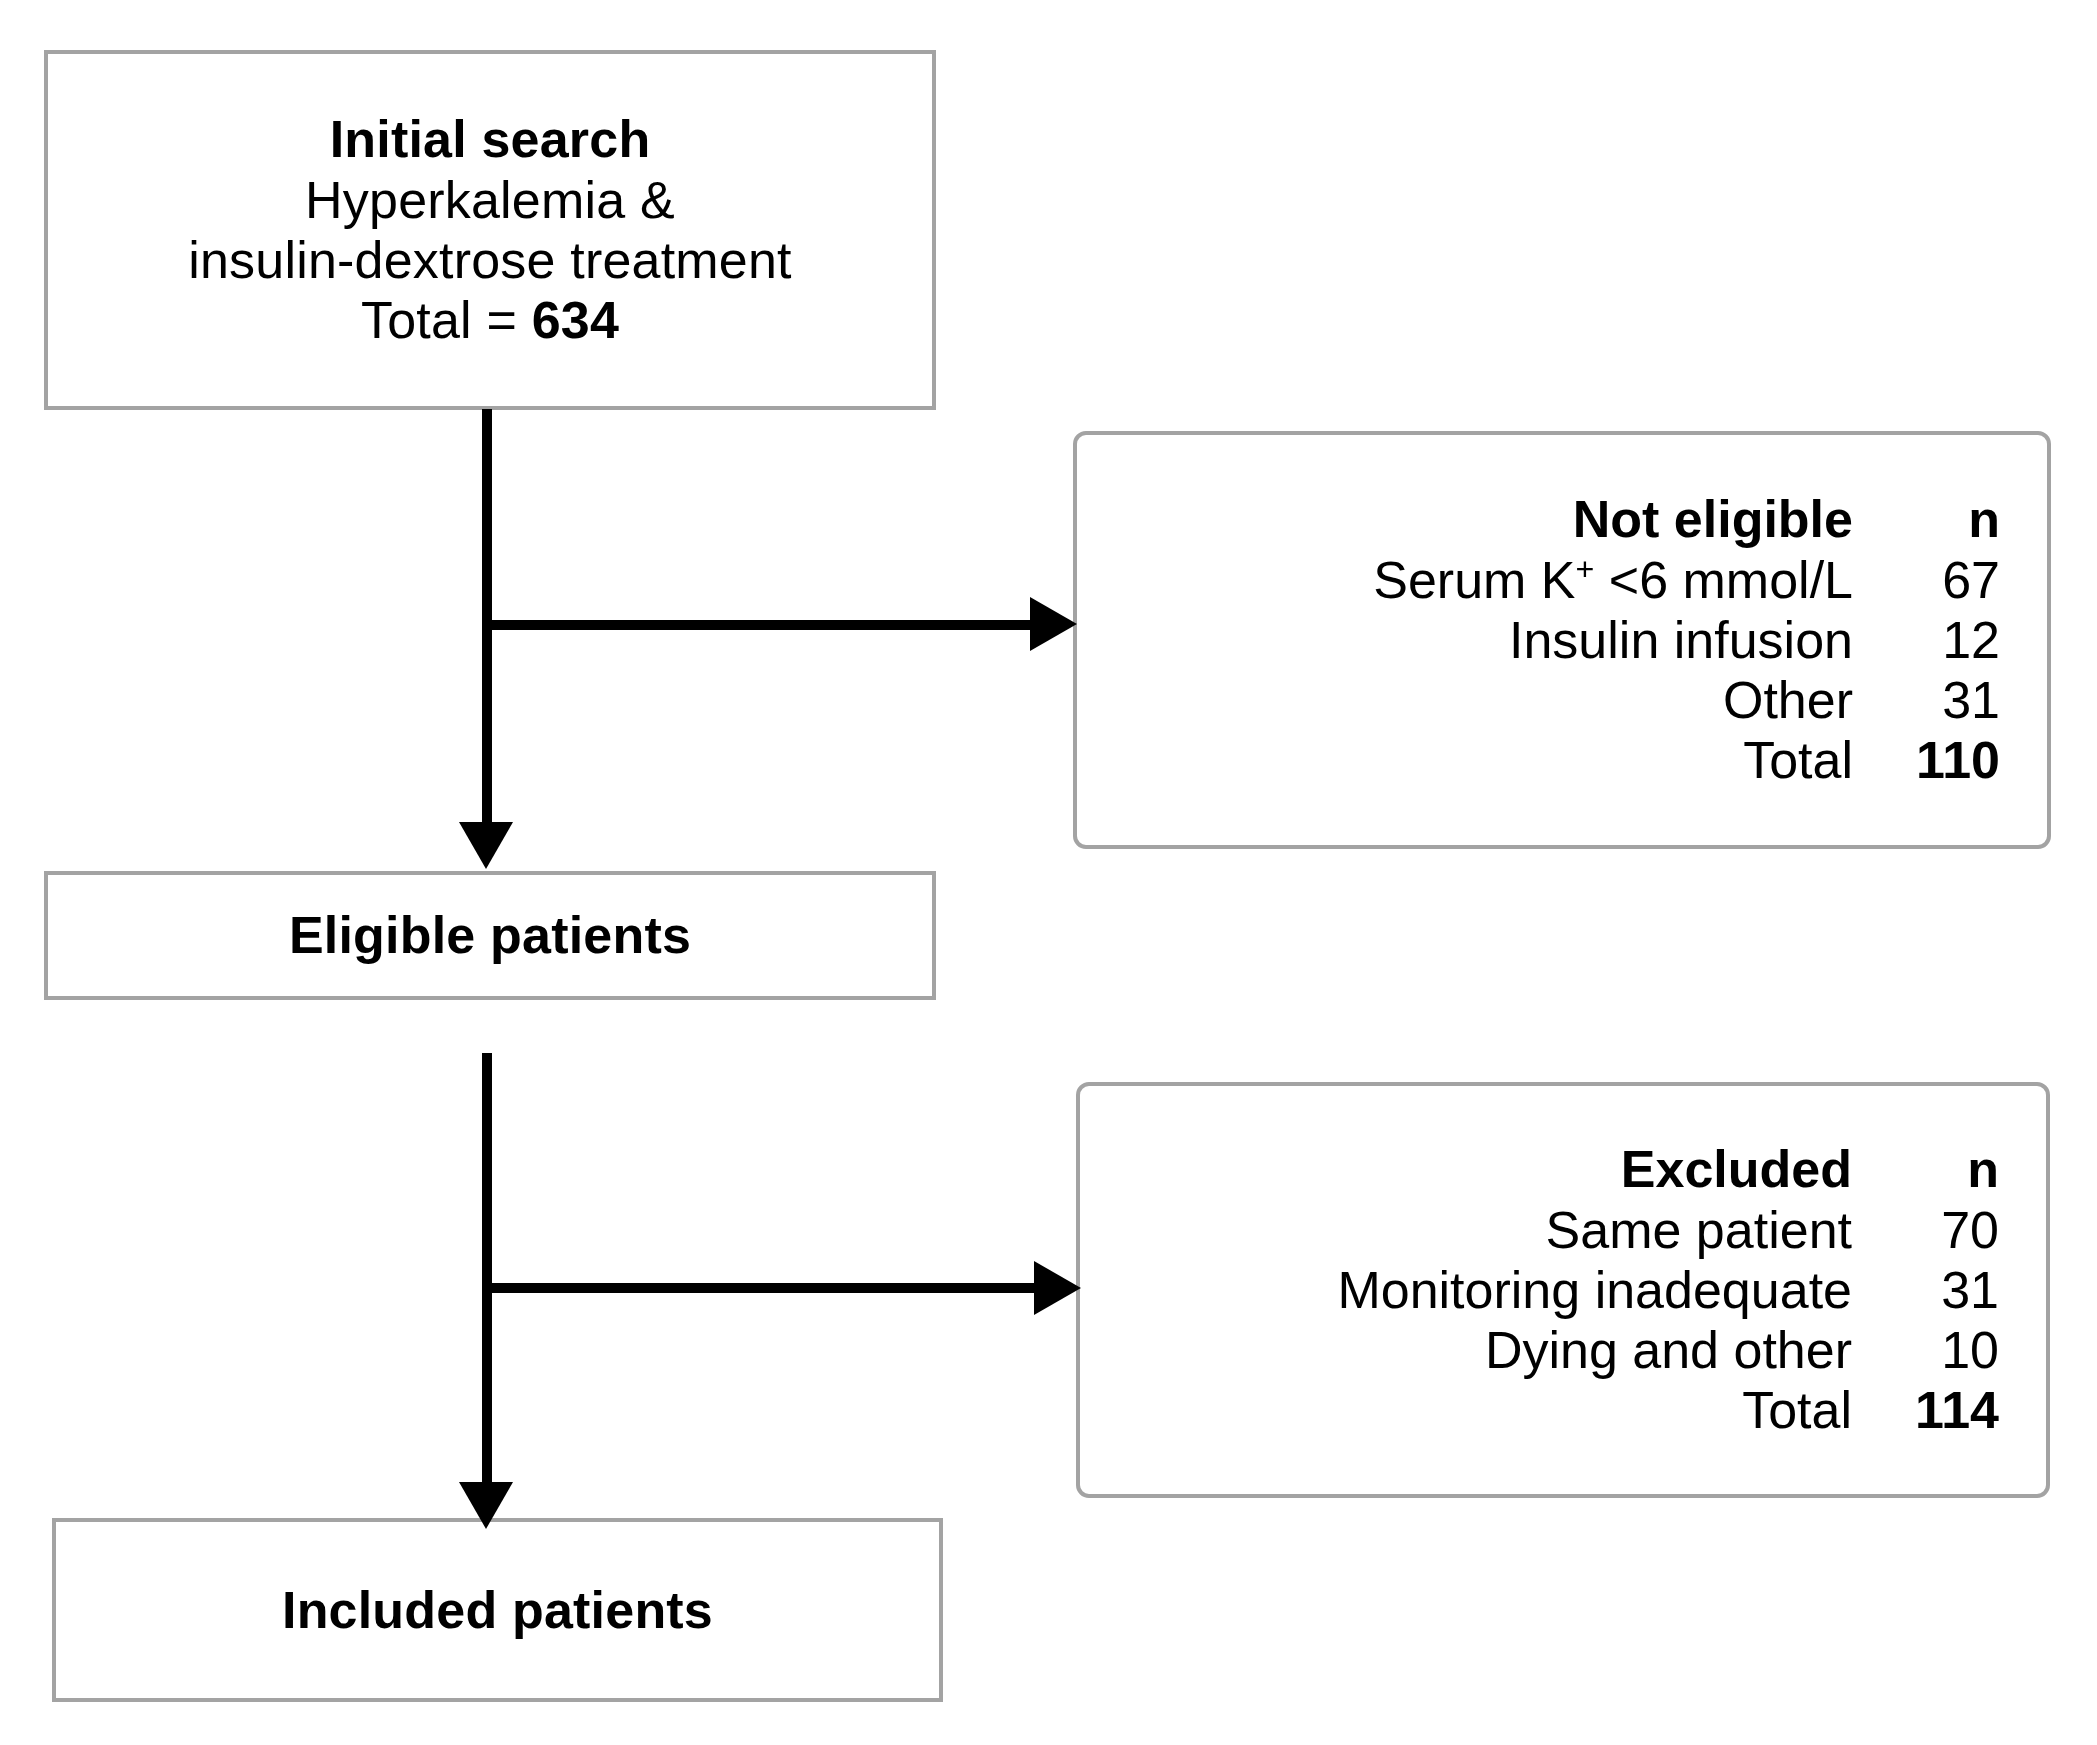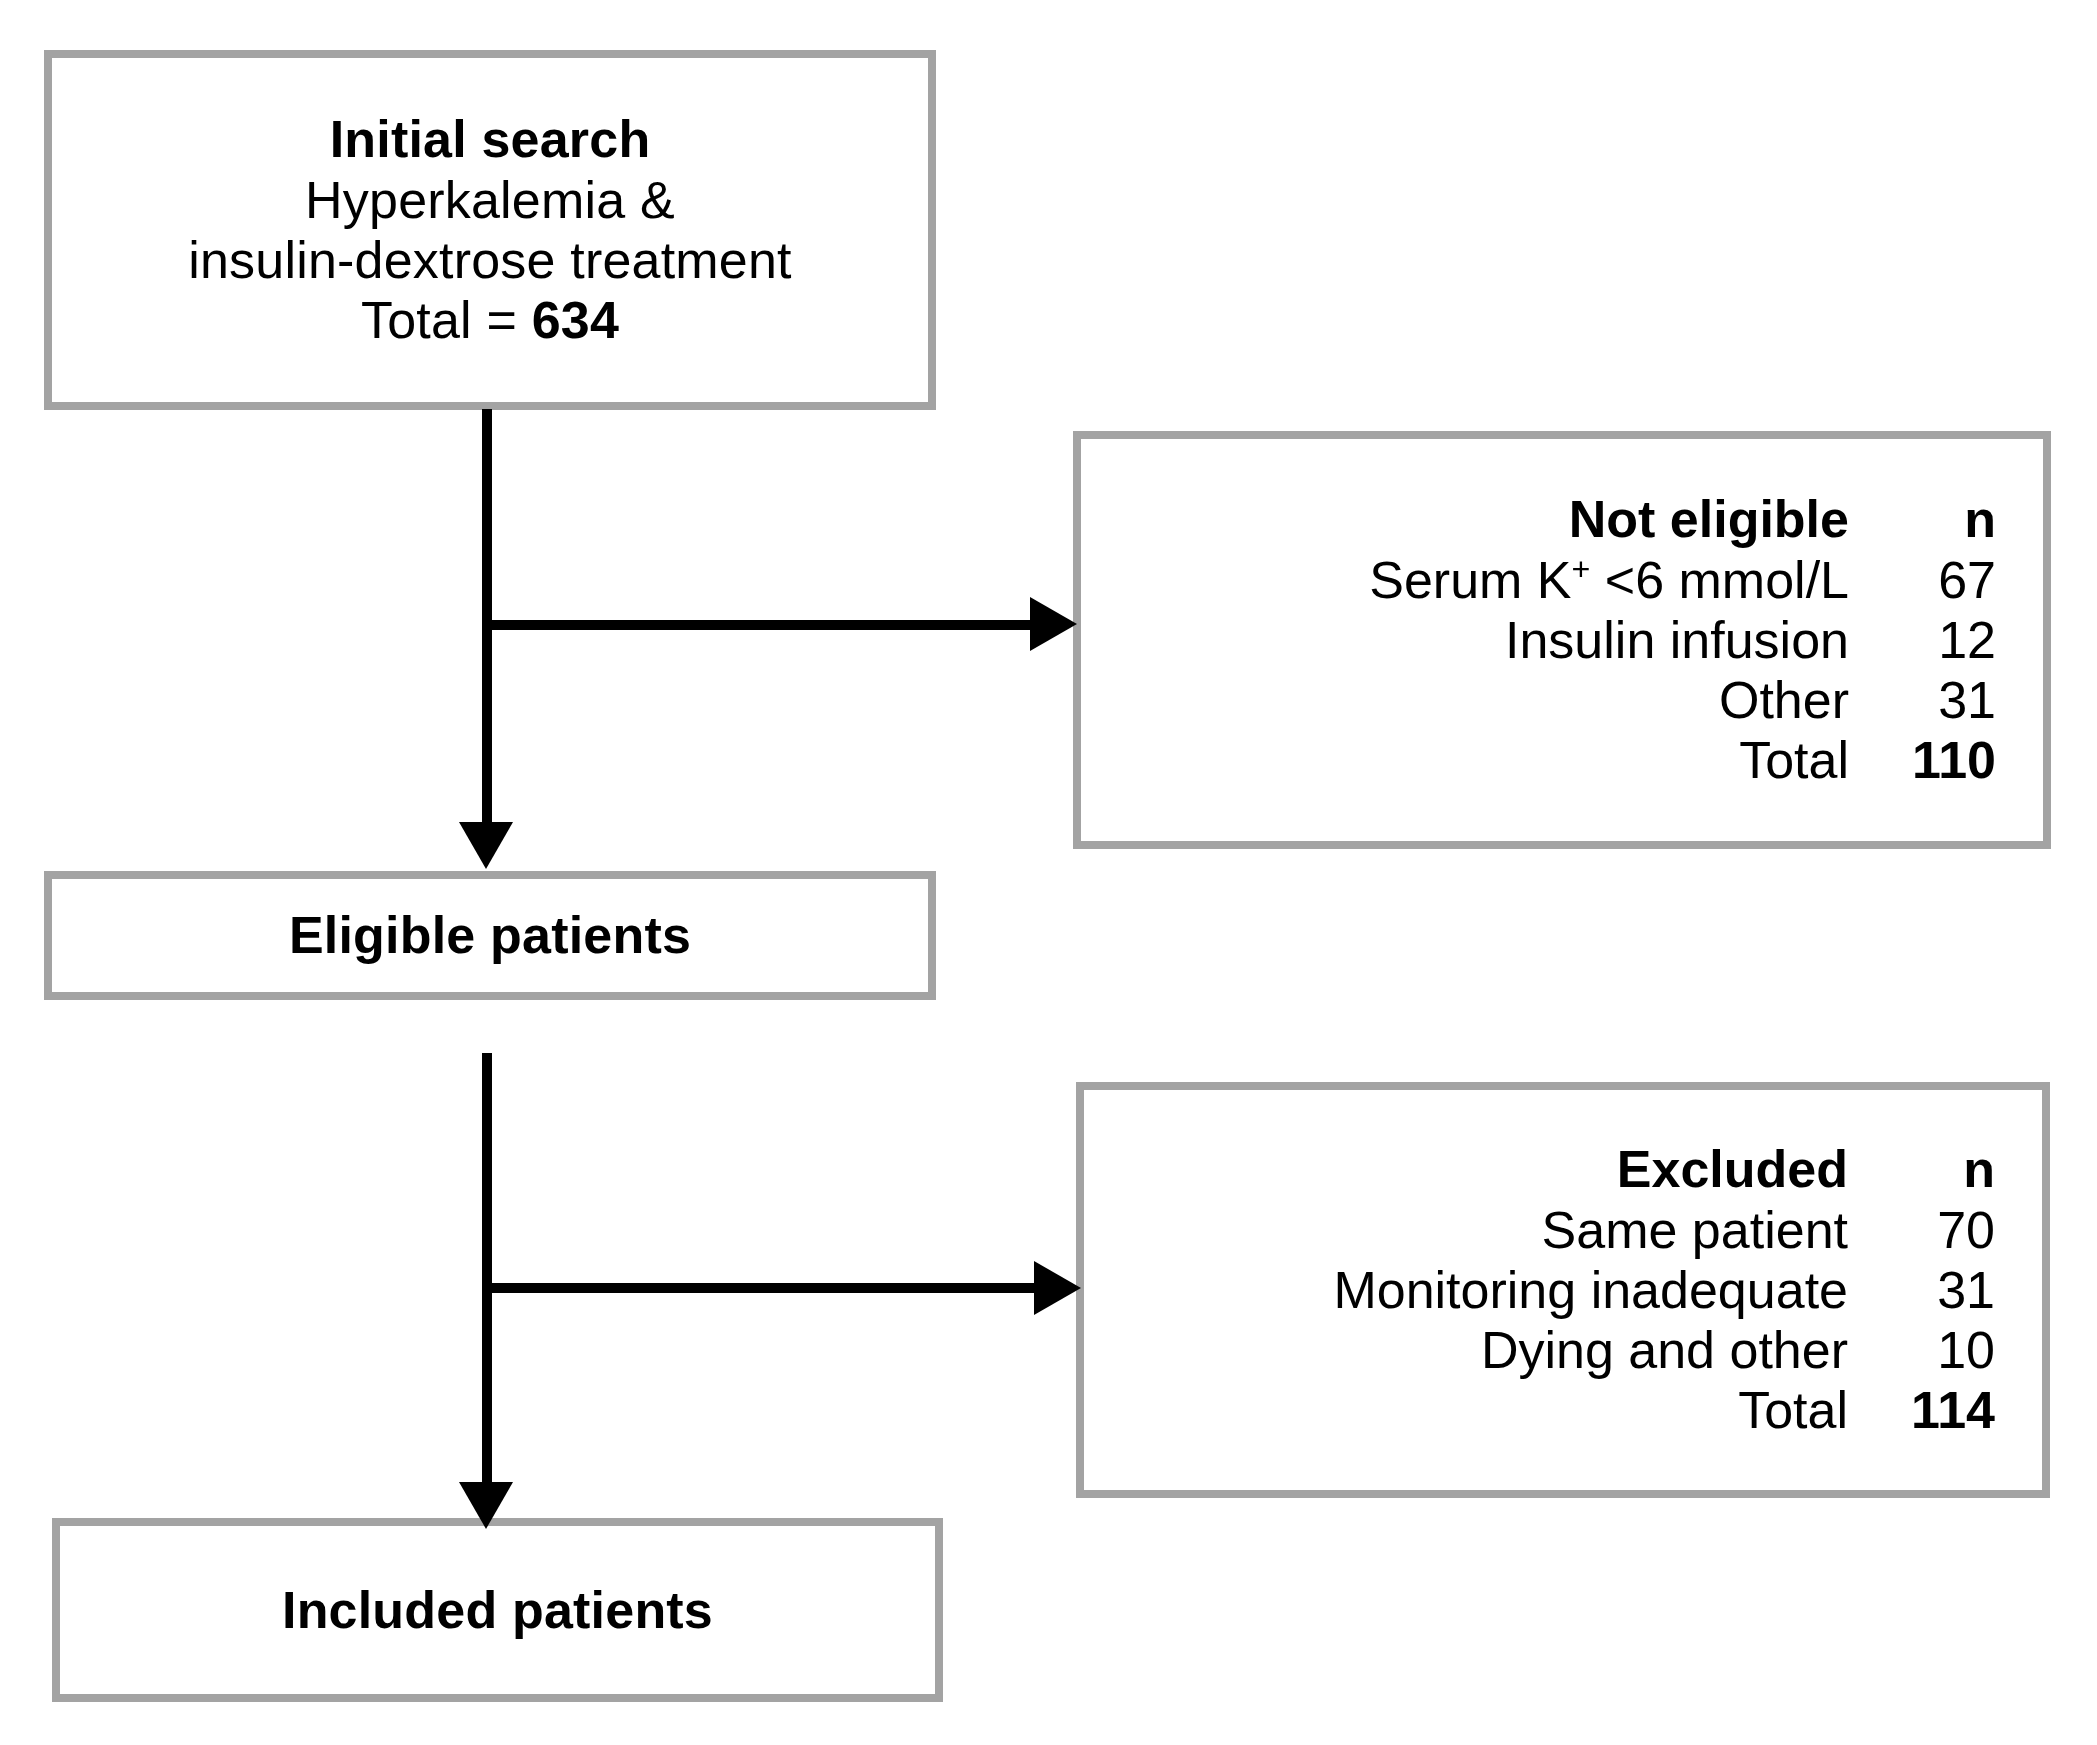--- a/index.html
+++ b/index.html
@@ -17,30 +17,31 @@
     width: 2097px;
     height: 1745px;
     background: #ffffff;
     overflow: hidden;
   }
 
   
   .node {
     position: absolute;
     box-sizing: border-box;
-    border: 8px solid #a3a3a3;
+    border: 4px solid #a3a3a3;
     background: #ffffff;
     display: flex;
     flex-direction: column;
     align-items: center;
     justify-content: center;
   }
   .node.tabular {
     align-items: flex-start;
     justify-content: center;
+    border-radius: 13px;
   }
 
   .line {
     font-size: 52px;
     line-height: 1.16;
     white-space: nowrap;
     letter-spacing: 0.2px;
   }
   .line.bold { font-weight: bold; }
 

